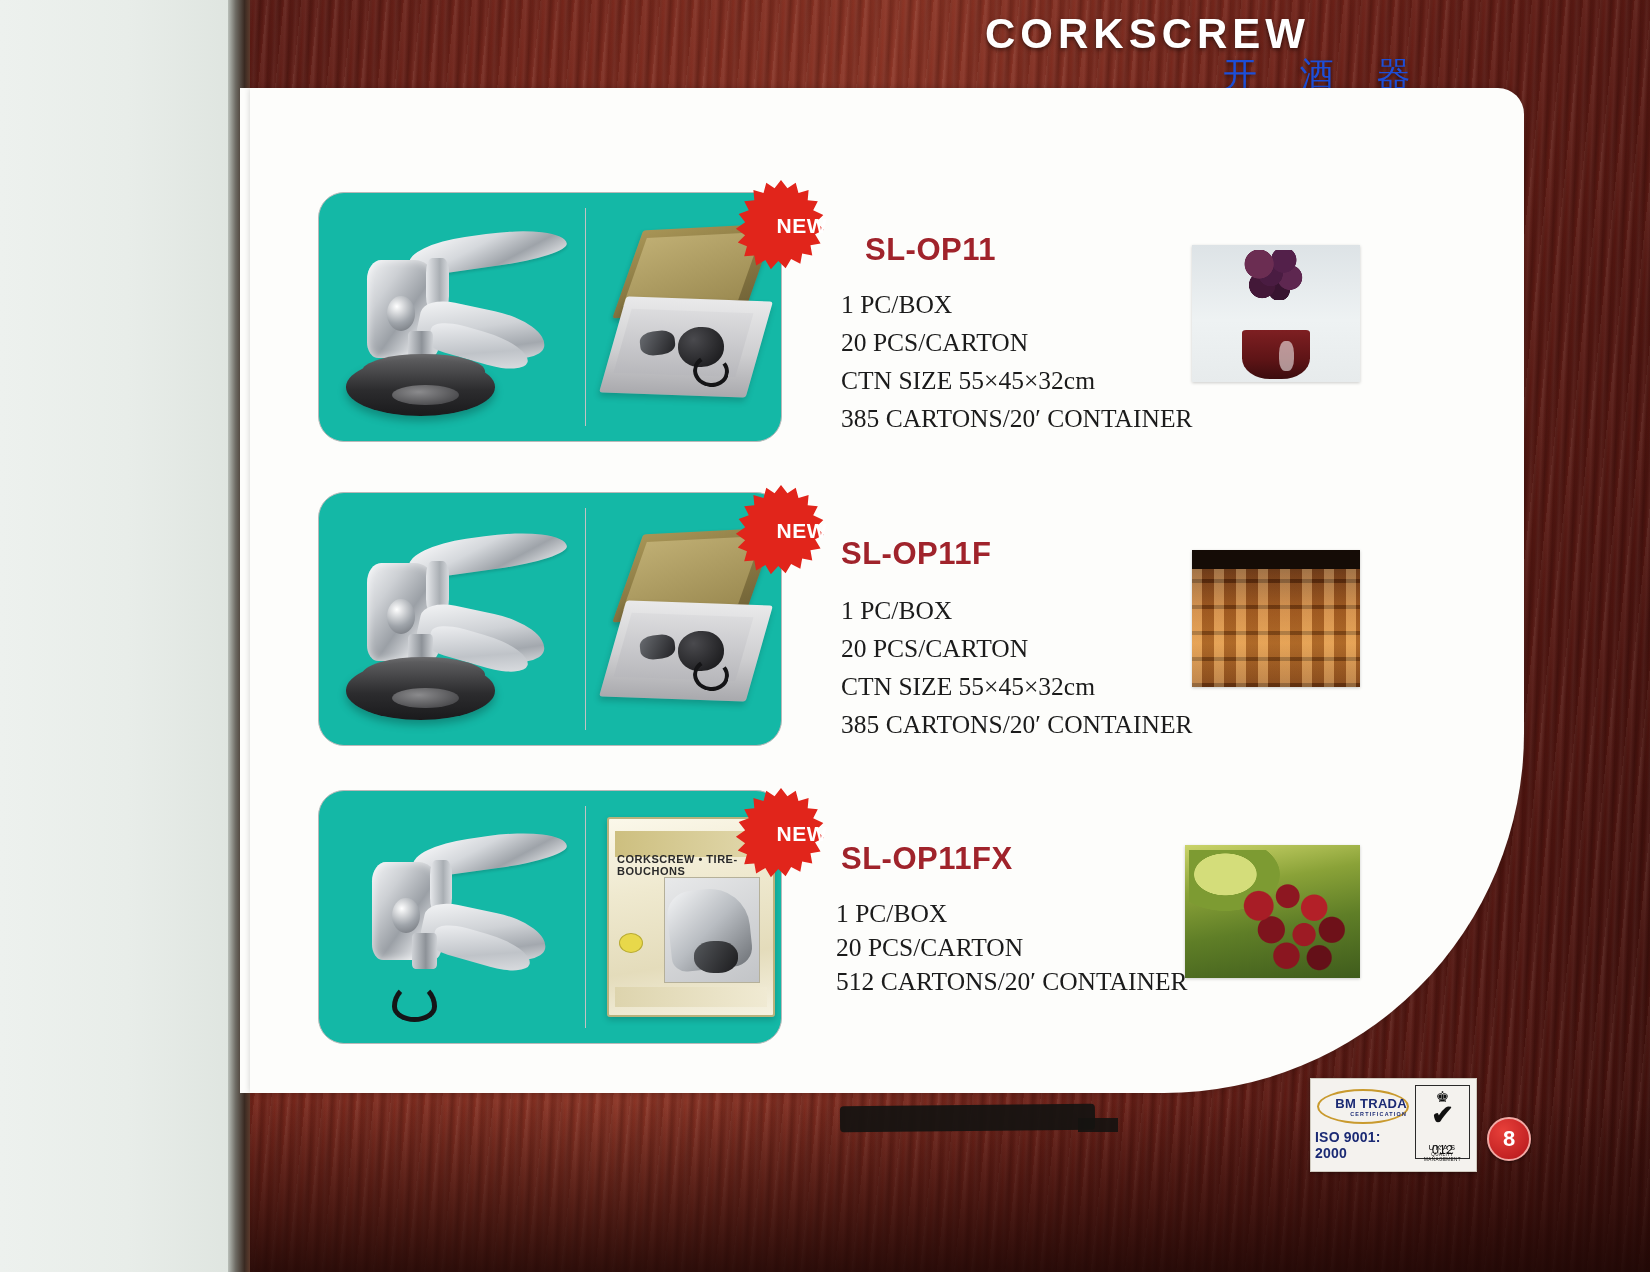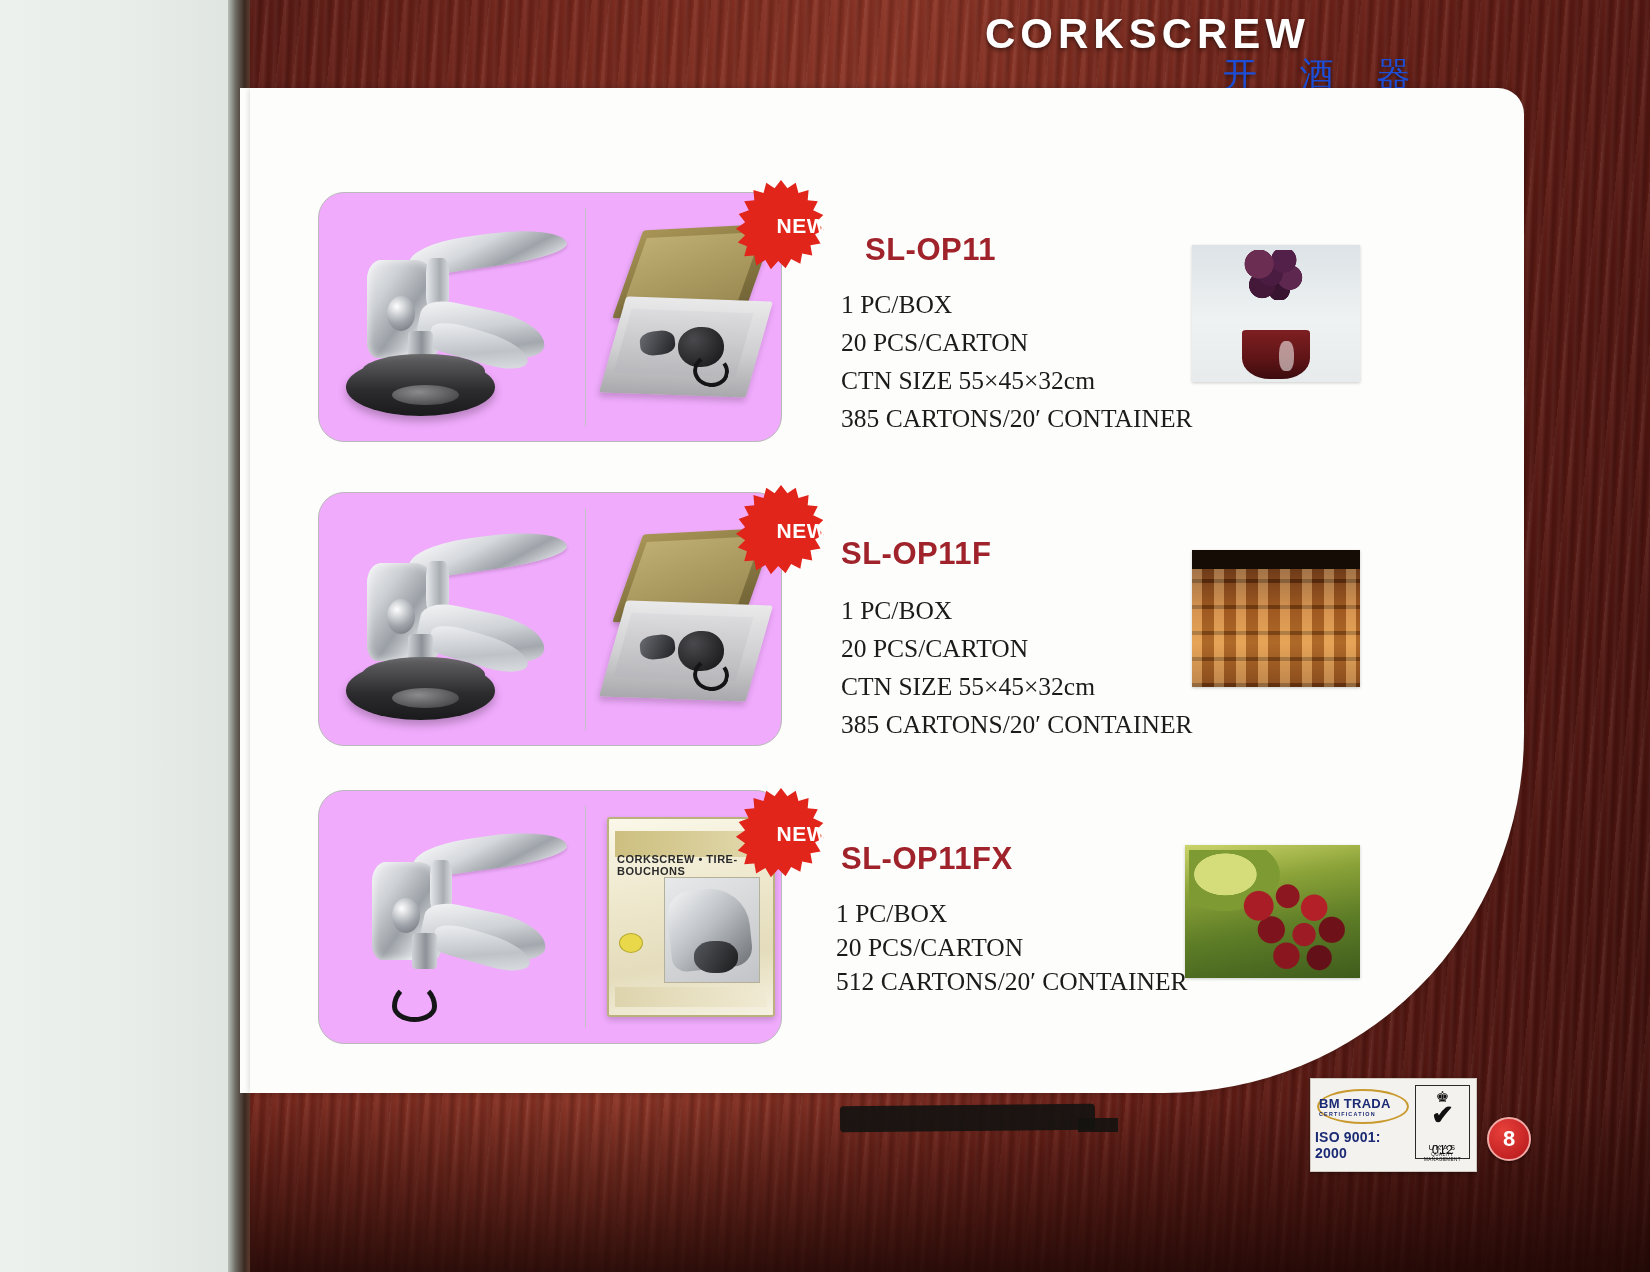--- a/index.html
+++ b/index.html
@@ -39,21 +39,21 @@
   
   .white-card{position:absolute;left:250px;top:88px;width:1274px;height:1005px;
     background:#fdfdfb;
     border-top-left-radius:0;border-top-right-radius:26px;
     border-bottom-right-radius:360px;border-bottom-left-radius:0;
     box-shadow:0 0 6px rgba(0,0,0,.18);}
   .white-card-left{position:absolute;left:240px;top:88px;width:14px;height:1005px;background:#fdfdfb;}
 
   
   .row{position:absolute;left:0;width:1274px;}
-  .panel{position:absolute;border:1.6px solid #b9b9b9;border-radius:26px;background:#f0abfc;}
+  .panel{position:absolute;border:1.6px solid #b9b9b9;border-radius:26px;background:#14b8a6;}
   .panel .divider{position:absolute;top:6%;bottom:6%;width:1.4px;background:#c2c2c2;}
 
   
   .cs{position:absolute;}
   .cs .base{position:absolute;left:6%;bottom:6%;width:58%;height:26%;border-radius:50%;
     background:linear-gradient(180deg,#5e5e60 0%,#2c2c2e 55%,#1a1a1c 100%);box-shadow:0 5px 8px rgba(0,0,0,.25);}
   .cs .base2{position:absolute;left:12%;bottom:18%;width:48%;height:16%;border-radius:50%;
     background:linear-gradient(180deg,#6b6b6d,#262628);}
   .cs .ring{position:absolute;left:24%;bottom:11%;width:26%;height:9%;border-radius:50%;
     background:radial-gradient(ellipse at 40% 35%,#8b8b8d,#37373a);}
@@ -166,21 +166,21 @@
                radial-gradient(circle at 58% 60%,#9d1b24 0 12%,transparent 13%),
                radial-gradient(circle at 80% 55%,#6e1119 0 11%,transparent 12%),
                radial-gradient(circle at 44% 82%,#8a1620 0 12%,transparent 13%),
                radial-gradient(circle at 70% 84%,#641018 0 10%,transparent 11%);}
 
   
   .cert{position:absolute;left:1310px;top:1078px;width:165px;height:92px;background:#f4f2ee;
     border:1px solid #cfcabf;box-shadow:0 1px 4px rgba(0,0,0,.35);display:flex;}
   .cert .left{width:100px;position:relative;}
   .cert .oval{position:absolute;left:6px;top:10px;width:88px;height:31px;border-radius:50%;
-    border:2.4px solid #c99a2e;display:flex;flex-direction:column;align-items:flex-start;justify-content:center;}
+    border:2.4px solid #c99a2e;display:flex;flex-direction:column;align-items:flex-end;justify-content:center;}
   .cert .bm{font-family:"Liberation Sans",sans-serif;font-weight:bold;font-size:13px;color:#1b2a74;letter-spacing:.3px;line-height:1;}
   .cert .cf{font-family:"Liberation Sans",sans-serif;font-weight:bold;font-size:5.4px;color:#1b2a74;letter-spacing:1.2px;margin-top:1px;}
   .cert .iso{position:absolute;left:4px;top:50px;font-family:"Liberation Sans",sans-serif;
     font-weight:bold;font-size:14px;color:#1b2a74;letter-spacing:.2px;}
   .cert .right{width:64px;position:relative;}
   .cert .ukbox{position:absolute;left:4px;top:6px;width:55px;height:74px;border:1.4px solid #2a2a2a;
     display:flex;flex-direction:column;align-items:center;padding-top:4px;box-sizing:border-box;}
   .cert .crown{font-size:15px;line-height:1;color:#111;}
   .cert .tick{font-family:"Liberation Sans",sans-serif;font-size:27px;line-height:.8;color:#111;font-weight:bold;}
   .cert .uk{font-family:"Liberation Sans",sans-serif;font-size:8px;letter-spacing:1.6px;color:#111;margin-top:16px;}

